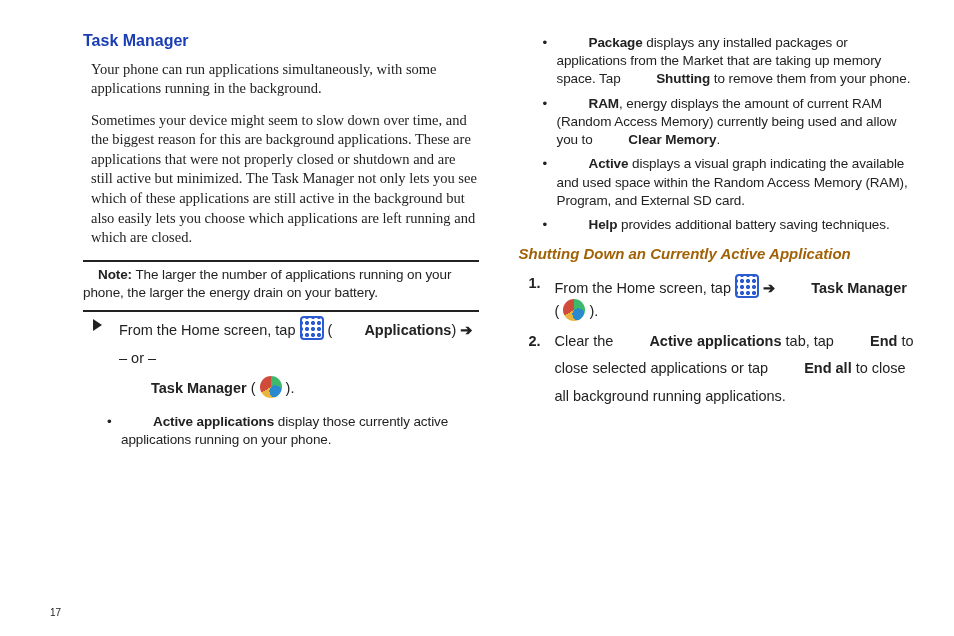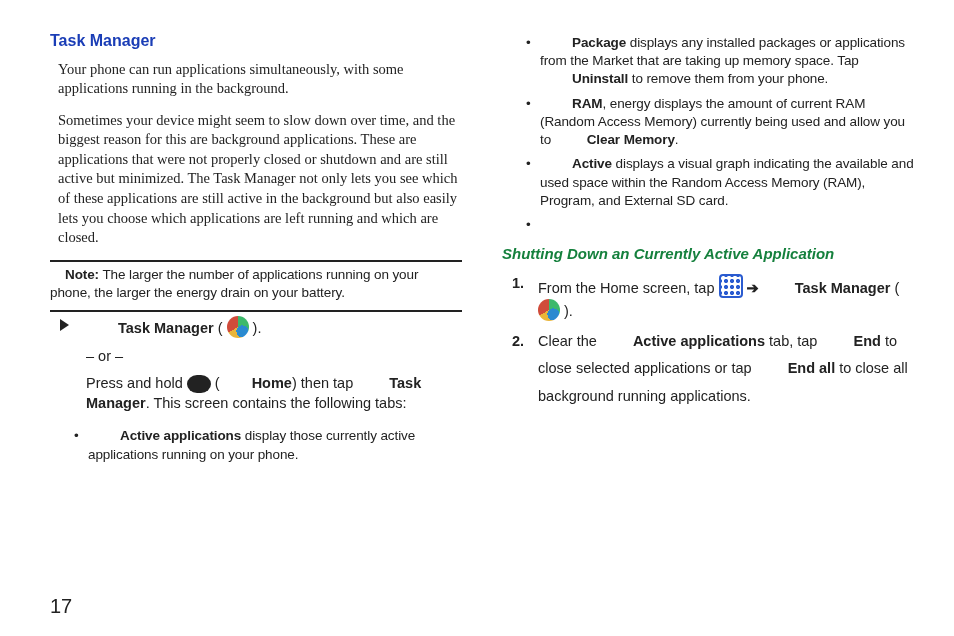--- a/index.html
+++ b/index.html
@@ -12,35 +12,36 @@
     color: #222;
     overflow: hidden;
   }
   .page {
     display: flex;
     flex-direction: row;
     padding: 30px 40px 20px 50px;
     box-sizing: border-box;
     height: 100%;
     gap: 40px;
+    margin-left: 33px;
   }
   .col {
     flex: 1 1 0;
     min-width: 0;
     font-size: 14.5px;
     line-height: 1.35;
   }
   .section-title {
     color: #1a3db6;
     font-weight: 700;
     font-size: 16px;
     margin: 0 0 8px 0;
   }
   .sub-title {
-    color: #15803d;
+    color: #a16207;
     font-style: italic;
     font-weight: 700;
     font-size: 15px;
     margin: 10px 0 10px 0;
   }
   p { margin: 0 0 12px 0; }
   .indent { margin-left: 8px; font-family: Liberation Serif, serif; }
   hr.rule {
     border: none;
     border-top: 2px solid #222;
@@ -97,21 +98,21 @@
     margin: 4px 0 6px 24px;
     font-size: 13.5px;
     line-height: 1.35;
   }
   .bullet-dot { width: 14px; flex: 0 0 14px; }
   .condensed { letter-spacing: -0.1px; }
   .pagenum {
     position: absolute;
     left: 50px;
     bottom: 18px;
-    font-size: 20px;
+    font-size: 10px;
   }
   .bold { font-weight: 700; padding-left: 32px; }
 </style>
 </head>
 <body>
 
 <div class="page">
 
   <div class="col">
     <div class="section-title">Task Manager</div>
@@ -122,68 +123,71 @@
     <hr class="rule">
     <div class="note condensed">
       <b>Note:</b><span> The larger the number of applications running on your phone, the larger the energy drain on your battery.</span>
     </div>
     <hr class="rule">
 
 
     <div class="step-row">
       <div class="step-marker"><span class="triangle"></span></div>
       <div class="step-body">
+        <div class="line">
+          <span>From the Home screen, tap </span>
+          <span class="icon apps"></span>
+          <span> (</span><span class="bold">Applications</span><span>) </span>
+          <span class="arrow">➔</span>
+        </div>
+        <div class="line">– or –</div>
         <div class="line">
           <span class="bold">Task Manager</span><span> (</span>
           <span class="icon tm"></span>
           <span>).</span>
         </div>
-        <div class="line">– or –</div>
-        <div class="line">
-          <span>Press and hold </span>
-          <span class="icon home"></span>
-          <span> (</span><span class="bold">Home</span><span>) then tap </span>
-          <span class="bold">Task Manager</span><span>. This screen contains the following tabs:</span>
-        </div>
       </div>
     </div>
 
     <div class="bullet-row condensed">
       <div class="bullet-dot">•</div>
       <div>
         <span class="bold">Active applications</span><span> display those currently active applications running on your phone.</span>
       </div>
     </div>
   </div>
 
   <div class="col">
 
     <div class="bullet-row condensed">
       <div class="bullet-dot">•</div>
       <div>
-        <span class="bold">Package</span><span> displays any installed packages or applications from the Market that are taking up memory space. Tap </span><span class="bold">Uninstall</span><span> to remove them from your phone.</span>
+        <span class="bold">Package</span><span> displays any installed packages or applications from the Market that are taking up memory space. Tap </span><span class="bold">Shutting</span><span> to remove them from your phone.</span>
       </div>
     </div>
 
     <div class="bullet-row condensed">
       <div class="bullet-dot">•</div>
       <div>
         <span class="bold">RAM</span><span>, energy displays the amount of current RAM (Random Access Memory) currently being used and allow you to </span><span class="bold">Clear Memory</span><span>.</span>
       </div>
     </div>
 
     <div class="bullet-row condensed">
       <div class="bullet-dot">•</div>
       <div>
         <span class="bold">Active</span><span> displays a visual graph indicating the available and used space within the Random Access Memory (RAM), Program, and External SD card.</span>
       </div>
     </div>
 
     <div class="bullet-row condensed">
       <div class="bullet-dot">•</div>
+      <div>
+        <span class="bold">Help</span><span> provides additional battery saving techniques.</span>
+      </div>
     </div>
 
     <div class="sub-title">Shutting Down an Currently Active Application</div>
 
     <div class="step-row">
       <div class="step-marker">1.</div>
       <div class="step-body">
         <span>From the Home screen, tap </span>
         <span class="icon apps"></span>
         <span class="arrow"> ➔</span>

